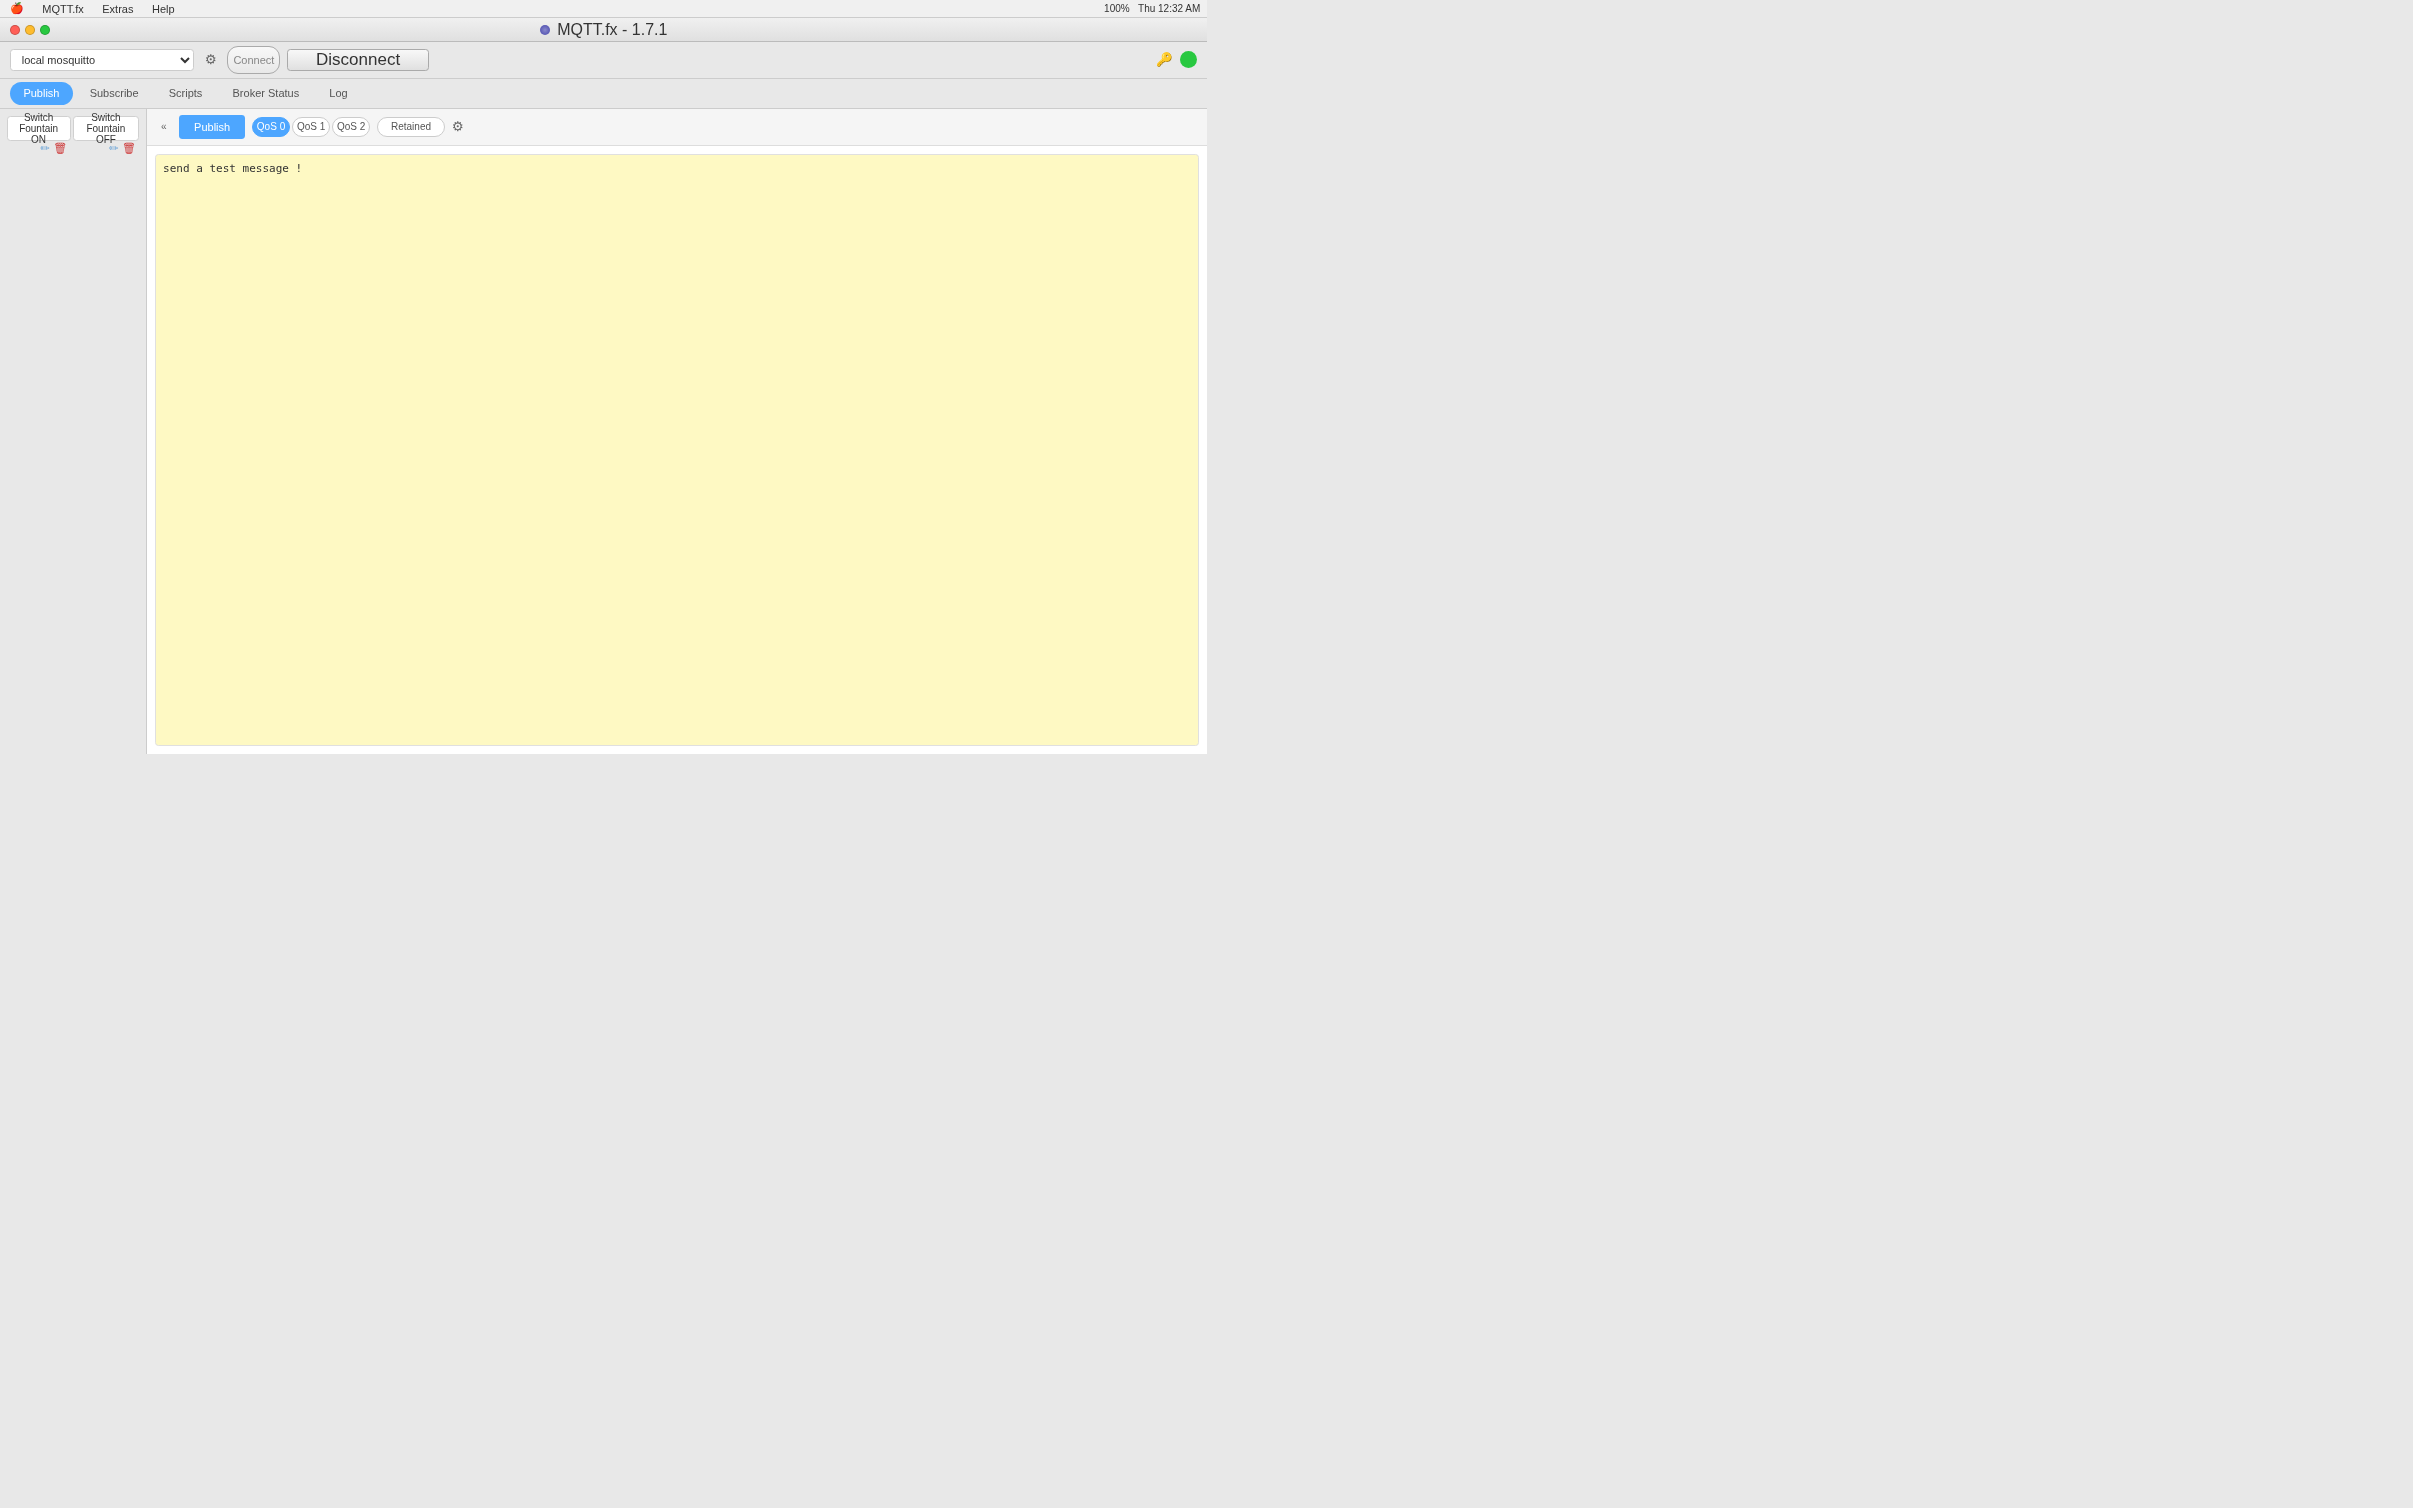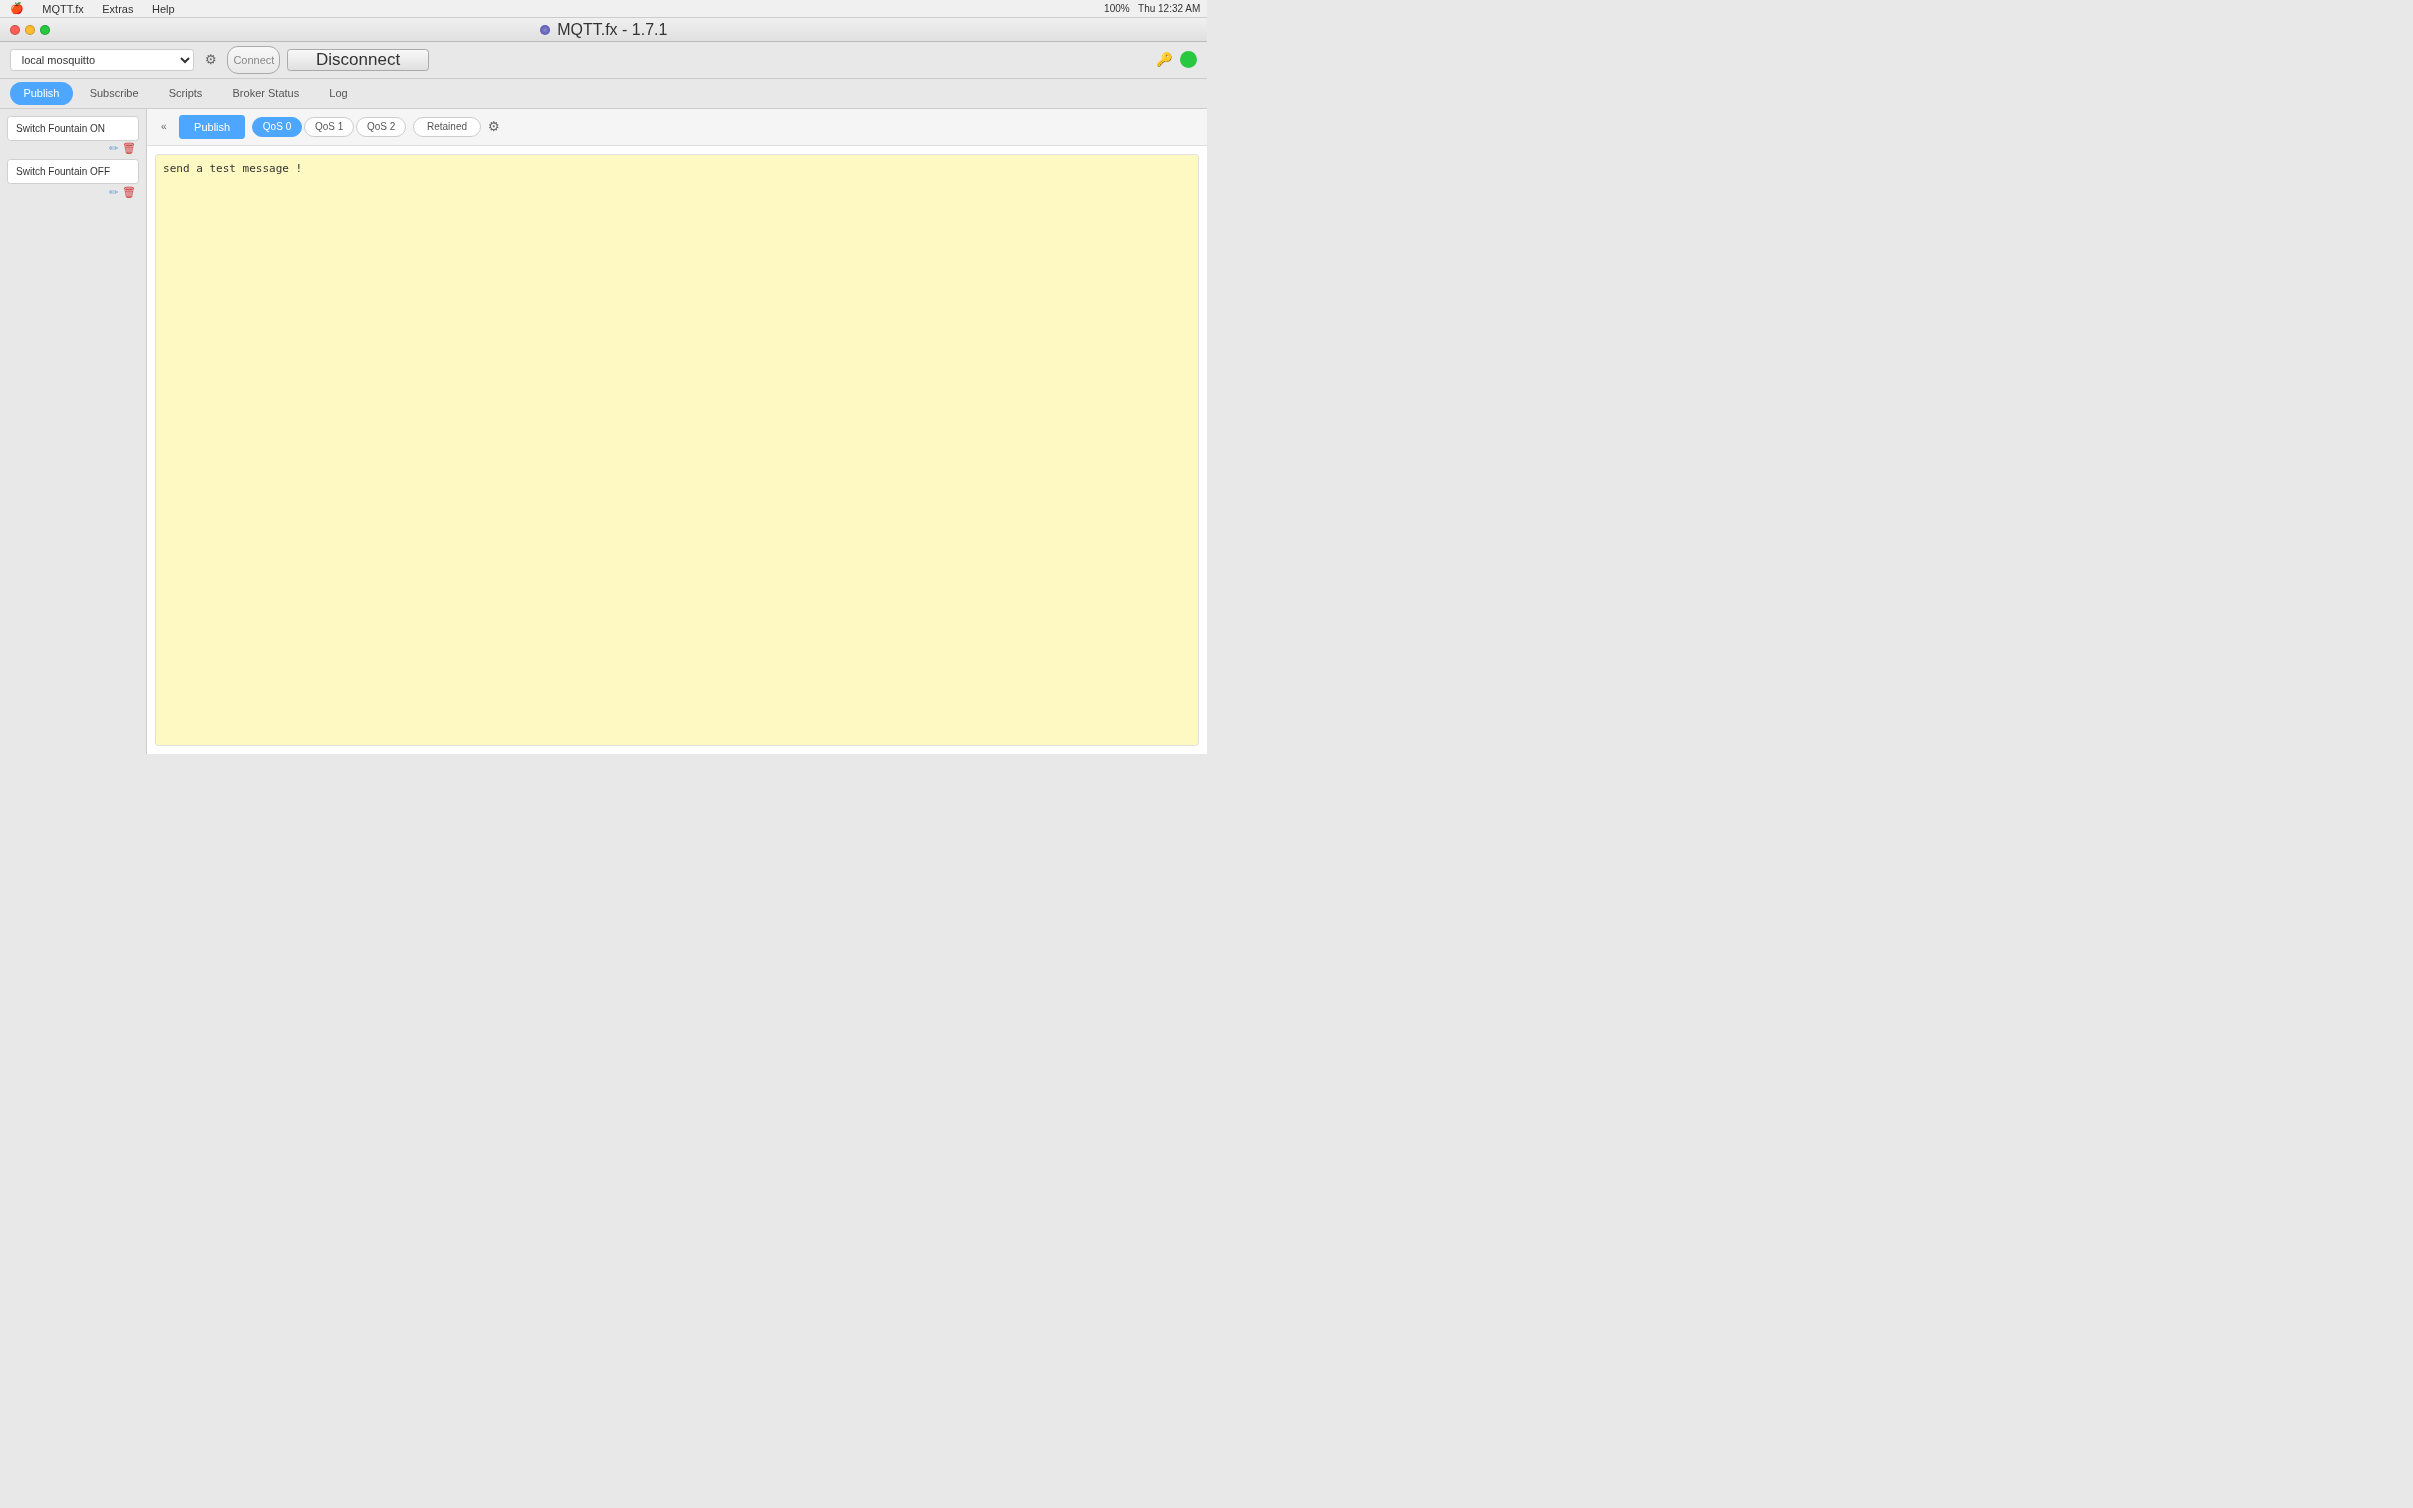--- a/index.html
+++ b/index.html
@@ -169,21 +169,21 @@
       height: calc(754px - 23.5px - 18.4px - 37px - 30px);
     }
 
     
     .sidebar {
       width: 147px;
       background: #e8e8e8;
       border-right: 0.8px solid #ccc;
       padding: 6.7px;
       display: flex;
-      flex-direction: column;
+      flex-direction: row;
       gap: 2px;
     }
     .sidebar-item-wrapper {
       position: relative;
     }
     .sidebar-item {
       height: 25px;
       padding: 0 8.4px;
       background: white;
       border: 0.8px solid #d0d0d0;
@@ -280,21 +280,21 @@
       font-size: 11px;
       font-weight: 500;
       cursor: pointer;
     }
     .qos-group {
       display: flex;
       gap: 1.7px;
     }
     .qos-btn {
       height: 20px;
-      padding: 0 10px;
+      padding: 0 4px;
       border: 0.8px solid #ccc;
       background: white;
       font-size: 10px;
       color: #555;
       cursor: pointer;
       border-radius: 10px;
     }
     .qos-btn.active {
       background: #4da6ff;
       color: white;

